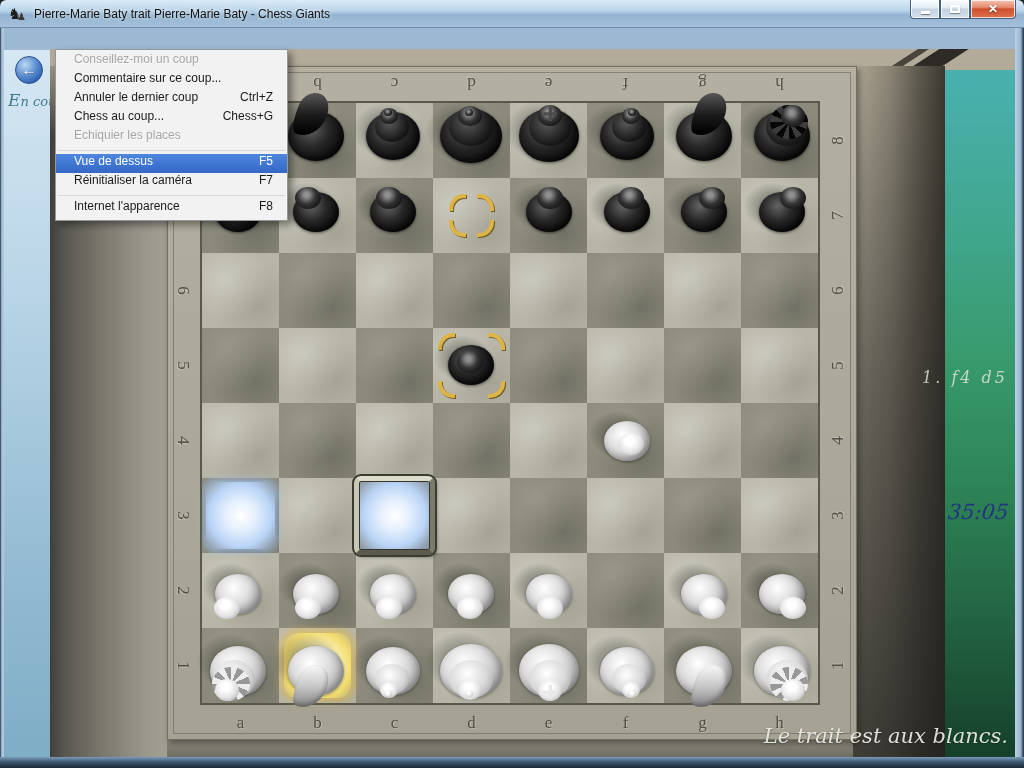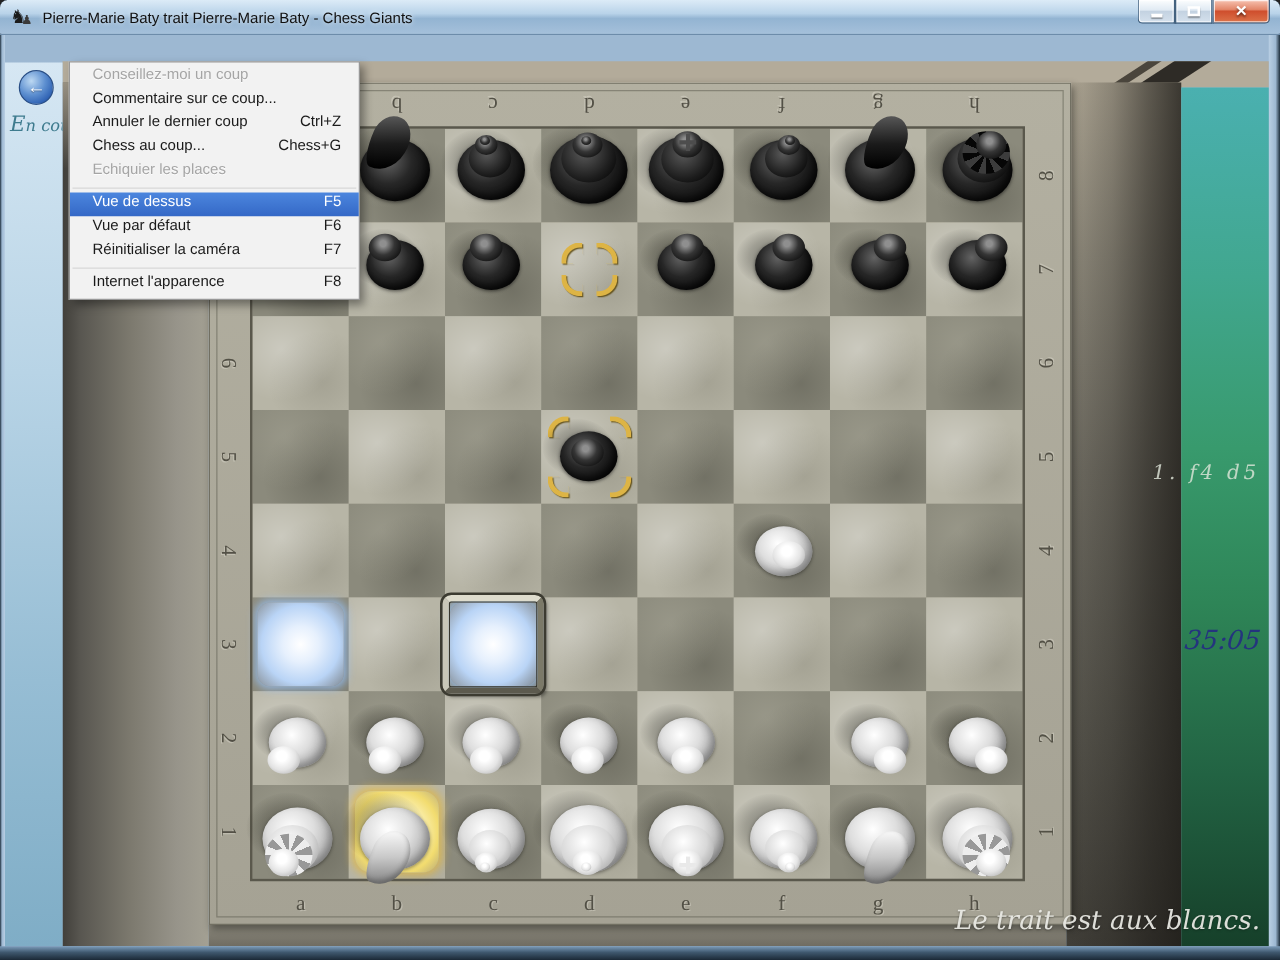--- a/index.html
+++ b/index.html
@@ -498,24 +498,20 @@
       <div class="menu-item disabled">
         <span>Echiquier les places</span>
         <span class="sc"></span>
       </div>
       <div class="menu-sep"></div>
       <div class="menu-item selected">
         <span>Vue de dessus</span>
         <span class="sc">F5</span>
       </div>
       <div class="menu-item">
-        <span>Vue par défaut</span>
-        <span class="sc">F6</span>
-      </div>
-      <div class="menu-item">
         <span>Réinitialiser la caméra</span>
         <span class="sc">F7</span>
       </div>
       <div class="menu-sep"></div>
       <div class="menu-item">
         <span>Internet l'apparence</span>
         <span class="sc">F8</span>
       </div>
     </div>
 

